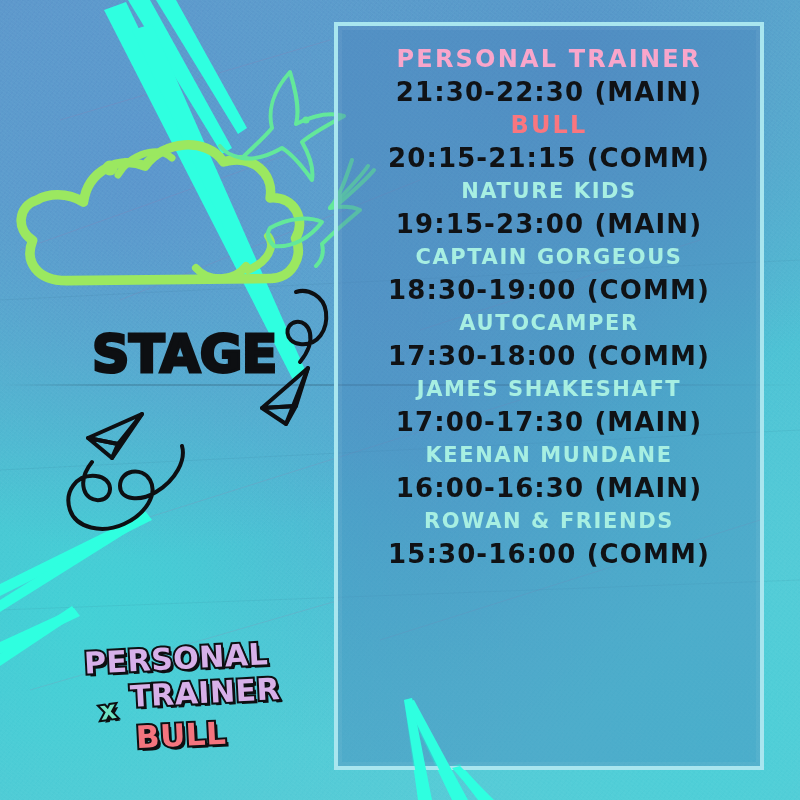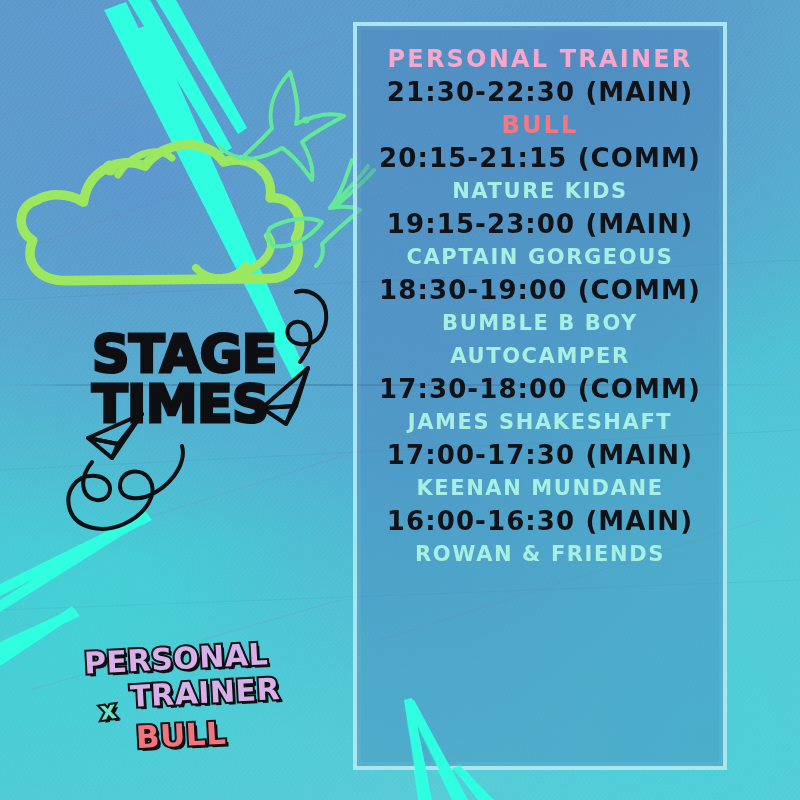--- a/index.html
+++ b/index.html
@@ -82,21 +82,21 @@
   }
   #logo .w-bull {
     left:58px; top:76px; font-size:31px; color:#f4747e;
     -webkit-text-stroke:4px #0d0f12; paint-order:stroke fill;
     text-shadow:3px 3px 0 #0d0f12;
     transform:rotate(-3deg);
   }
 
   
   #panel {
-    position:absolute; left:353px; top:22px; width:374px; height:748px;
+    position:absolute; left:334px; top:22px; width:430px; height:748px;
     border:4px solid #a9e6ef;
     background:rgba(72,128,186,.42);
     box-shadow: inset 0 0 0 4px rgba(255,255,255,.05);
   }
   #panel-inner {
     position:absolute; inset:0;
     display:flex; flex-direction:column; align-items:center;
     padding-top:17px;
   }
   .row { white-space:nowrap; text-align:center; }
@@ -232,48 +232,47 @@
     <g fill="none" stroke="#0d0f12" stroke-width="4" stroke-linecap="round">
       <path d="M92 462 C 76 482, 84 502, 100 500 C 114 498, 114 478, 96 476
                C 76 474, 64 492, 70 510 C 76 528, 102 534, 124 524
                C 146 514, 158 494, 150 480 C 142 466, 120 470, 120 486
                C 120 500, 140 502, 156 492 C 176 480, 186 460, 182 446"></path>
     </g>
   </svg>
 
   <div id="headline">
     <div class="ln">STAGE</div>
-    <div class="ln">TIMES</div>
   </div>
 
   <div id="logo">
     <div class="lw w-personal">PERSONAL</div>
     <div class="lw w-trainer">TRAINER</div>
     <div class="lw w-x">x</div>
     <div class="lw w-bull">BULL</div>
   </div>
 
   <div id="panel">
     <div id="panel-inner">
         <div class="row act c-pink" style="color: rgb(249, 166, 203);">PERSONAL TRAINER</div>
         <div class="row slot">21:30-22:30 (MAIN)</div>
         <div class="row act c-coral" style="color: rgb(249, 118, 127);">BULL</div>
         <div class="row slot">20:15-21:15 (COMM)</div>
         <div class="row act" style="color: rgb(167, 239, 226);">NATURE KIDS</div>
         <div class="row slot">19:15-23:00 (MAIN)</div>
         <div class="row act" style="color: rgb(167, 239, 226);">CAPTAIN GORGEOUS</div>
         <div class="row slot">18:30-19:00 (COMM)</div>
-        <div class="row act" style="color: rgb(167, 239, 226);">BUMBLE B BOY</div>
         <div class="row act" style="color: rgb(167, 239, 226);">AUTOCAMPER</div>
         <div class="row slot">17:30-18:00 (COMM)</div>
         <div class="row act" style="color: rgb(167, 239, 226);">JAMES SHAKESHAFT</div>
         <div class="row slot">17:00-17:30 (MAIN)</div>
         <div class="row act" style="color: rgb(167, 239, 226);">KEENAN MUNDANE</div>
         <div class="row slot">16:00-16:30 (MAIN)</div>
         <div class="row act" style="color: rgb(167, 239, 226);">ROWAN &amp; FRIENDS</div>
+        <div class="row slot">15:30-16:00 (COMM)</div>
       </div>
   </div>
 
   <svg id="streaks-front" width="800" height="800" viewBox="0 0 800 800">
     <g fill="#2fffe0">
       <path d="M404 700 L412 698 L432 800 L420 800 Z"></path>
       <path d="M406 702 L414 700 L468 800 L454 800 Z"></path>
       <path d="M452 768 L460 766 L494 800 L480 800 Z"></path>
     </g>
   </svg>

